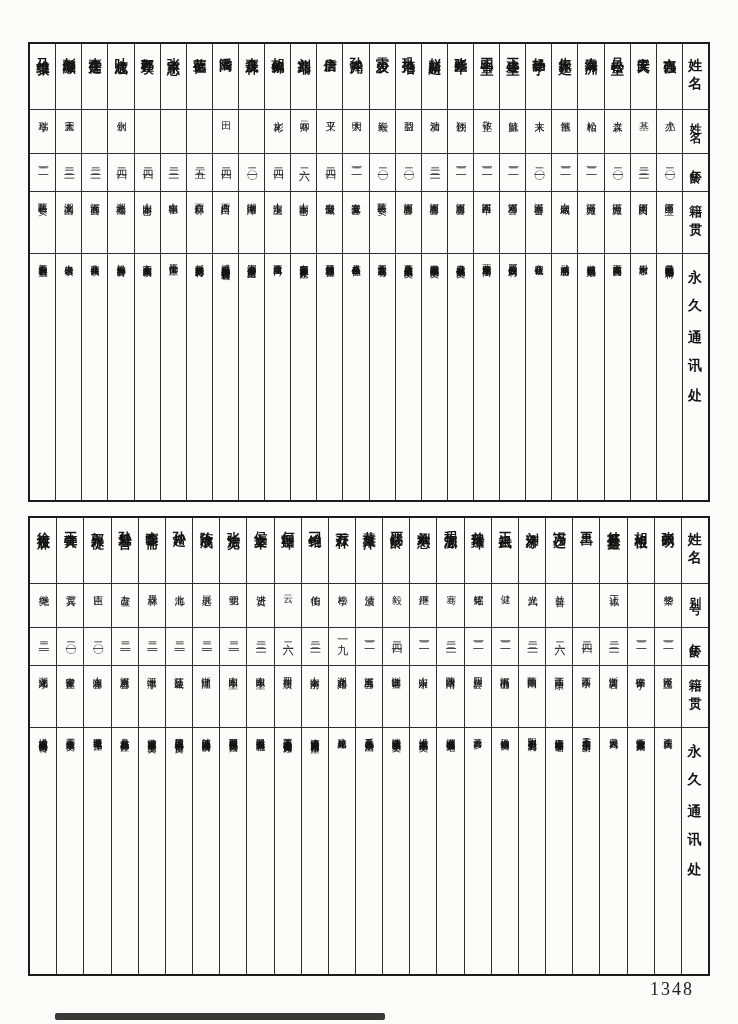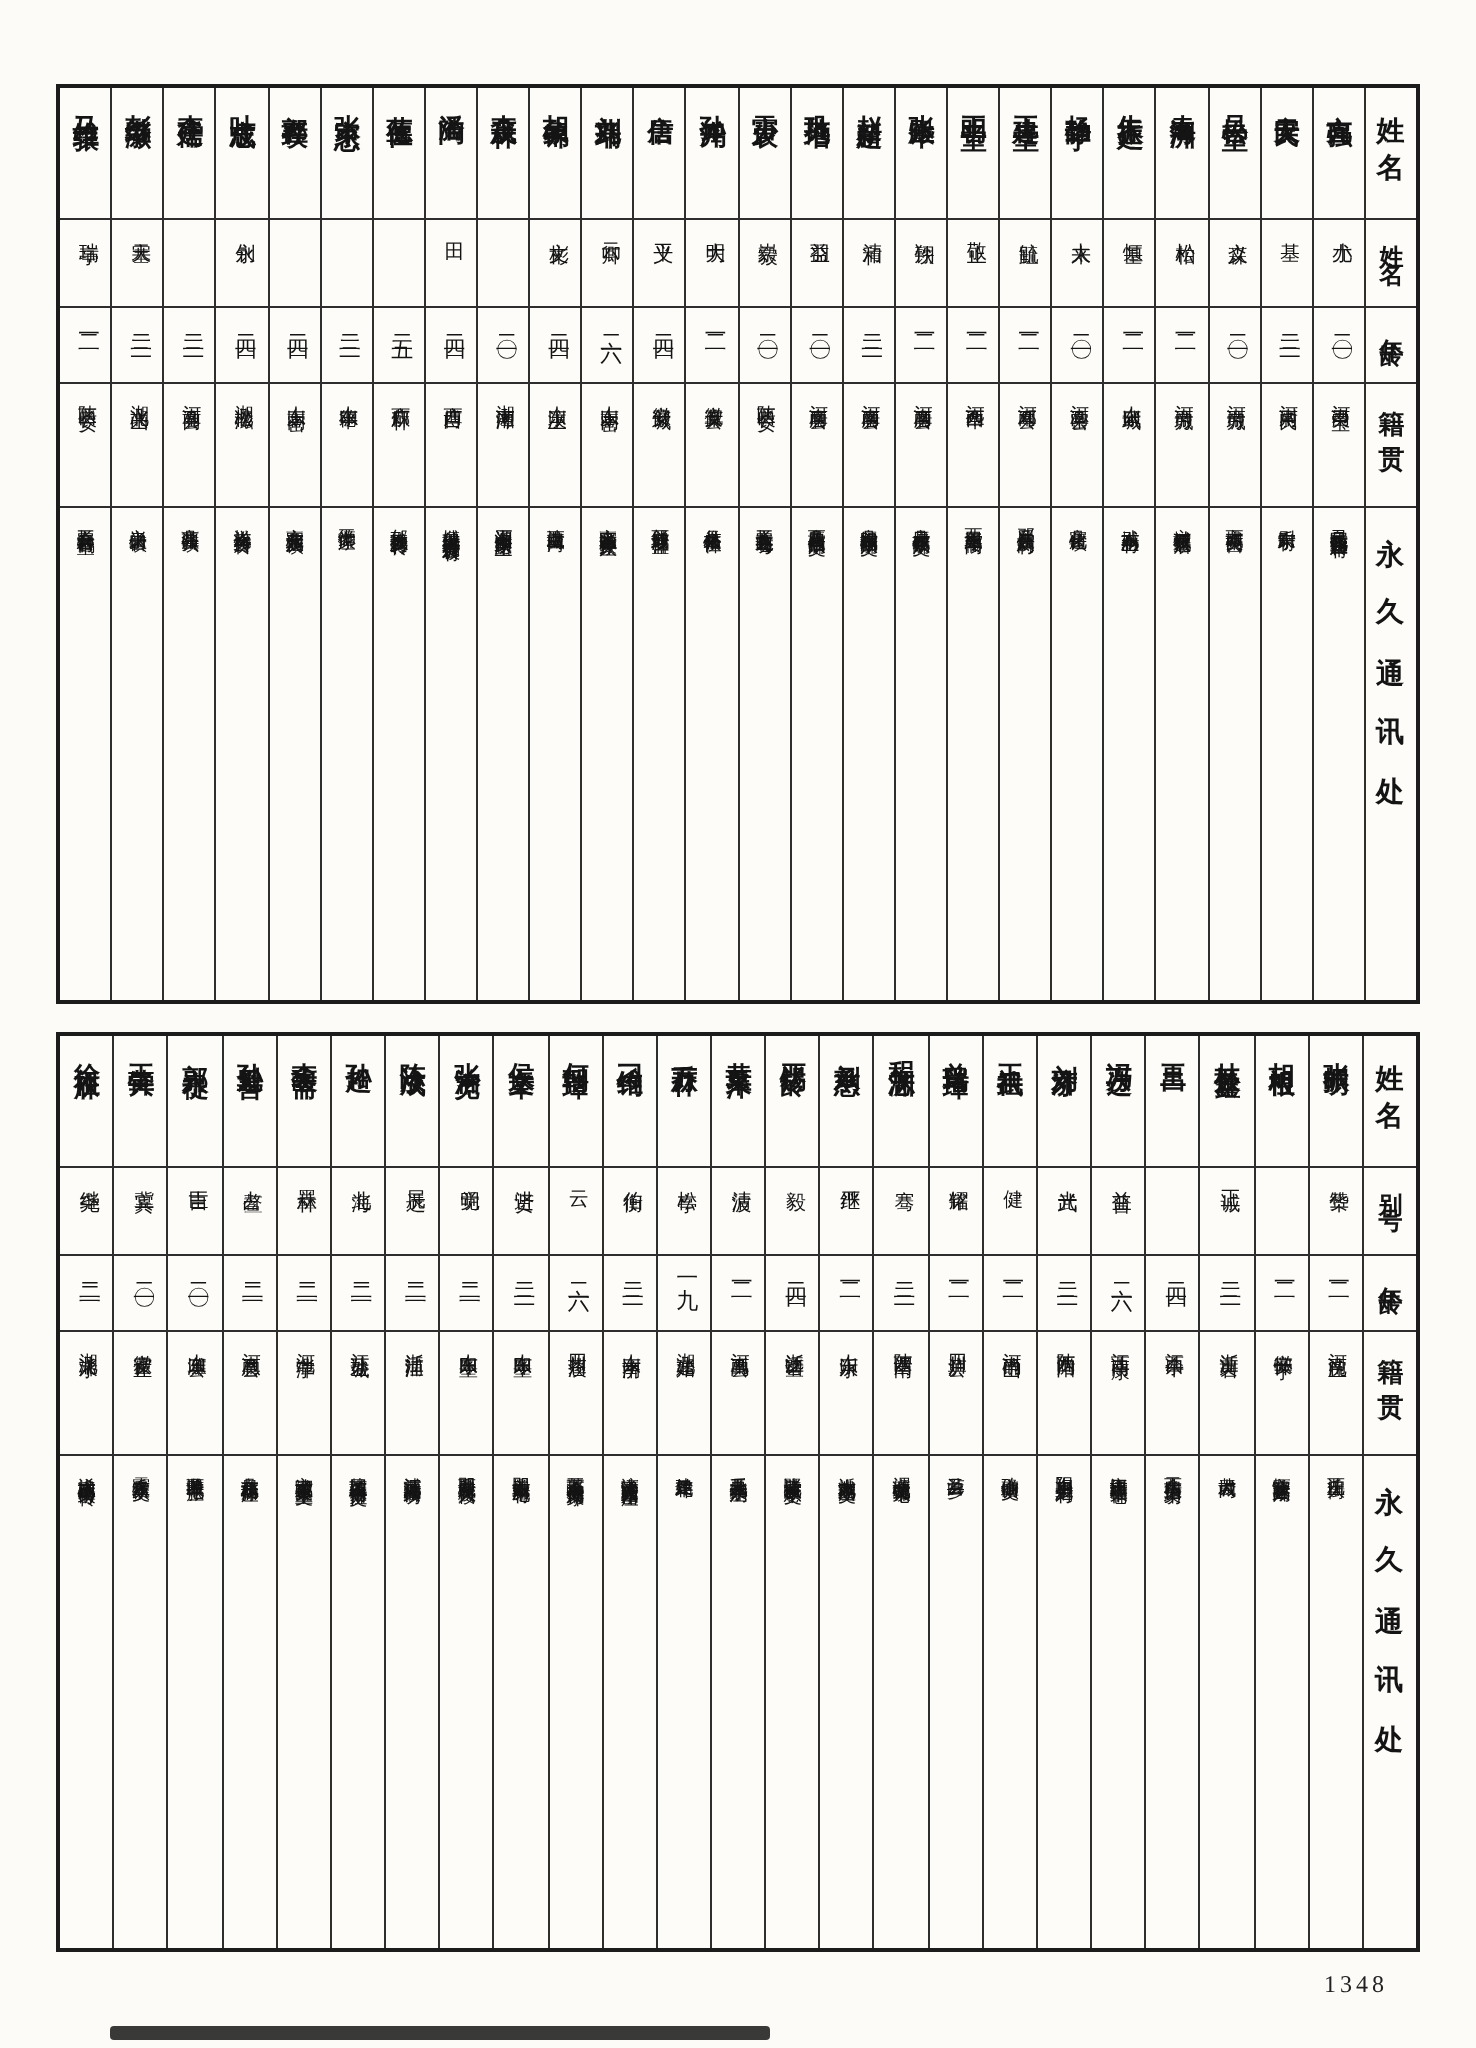--- a/index.html
+++ b/index.html
@@ -38,21 +38,21 @@
   .address .vt{font-size:9px;line-height:1.15;letter-spacing:0.5px;}
   .hcell .vt{font-weight:bold;}
   .hcell.name .vt{font-size:14px;letter-spacing:18px;}
   .hcell.alias .vt{font-size:12px;letter-spacing:8px;}
   .hcell.age .vt{font-size:12px;letter-spacing:3px;}
   .hcell.origin .vt{font-size:13px;letter-spacing:18px;}
   .hcell.address .vt{font-size:14px;letter-spacing:30px;}
   .pageno{
     position:absolute;right:44px;bottom:24px;
     font-family:"Liberation Serif","DejaVu Serif",serif;
-    font-size:12px;letter-spacing:2px;color:#222;text-align:right;
+    font-size:18px;letter-spacing:2px;color:#222;text-align:right;
   }
   .smudge{
     position:absolute;left:55px;bottom:4px;width:330px;height:7px;
     background:#161616;border-radius:2px;opacity:.85;
   }
 </style>
 </head>
 <body>
 
 <div class="sheet">

